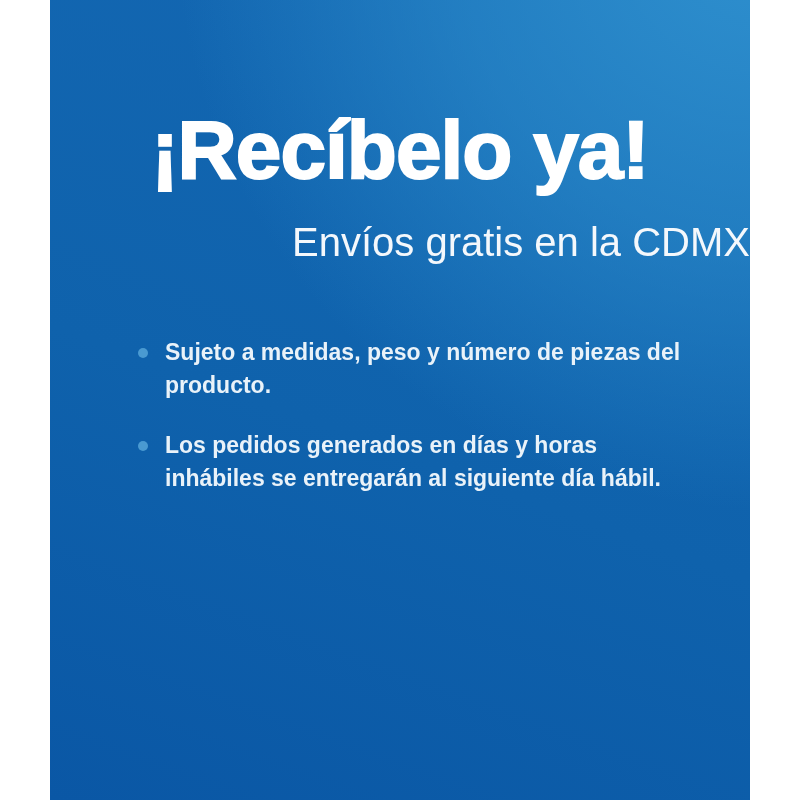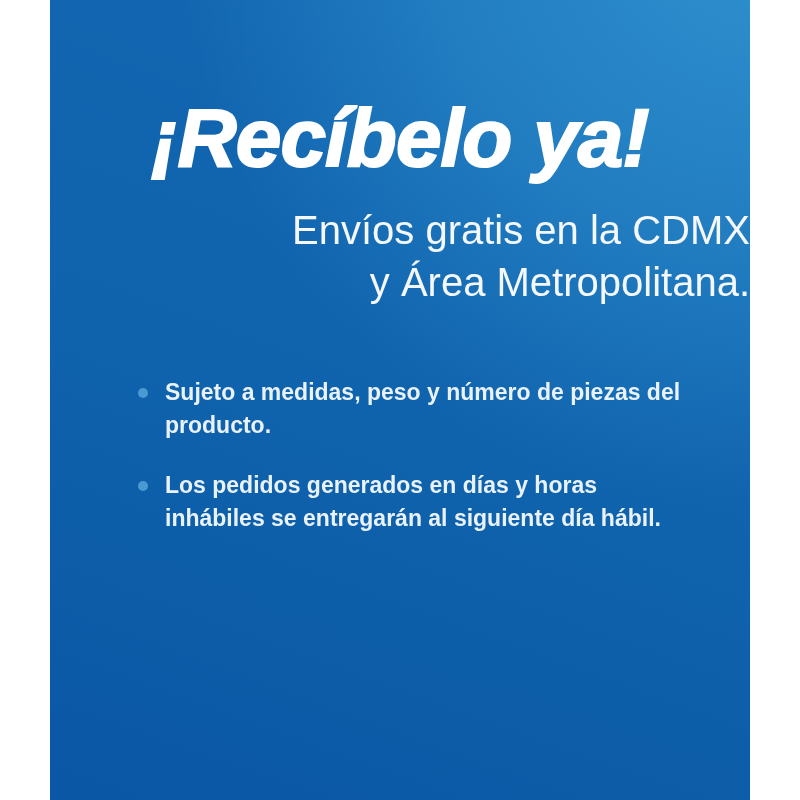--- a/index.html
+++ b/index.html
@@ -23,28 +23,27 @@
     top: 0;
     width: 700px;
     height: 800px;
     background:
       radial-gradient(circle at 102% -10%, #2f91cf 0%, rgba(47,145,207,0.55) 28%, rgba(47,145,207,0) 52%),
       linear-gradient(200deg, #1468b3 0%, #0f62ac 55%, #0a57a5 100%);
     box-sizing: border-box;
     padding-top: 86px;
   }
   .headline {
-    margin: 0;
+    margin: 12px;
     text-align: center;
     color: #ffffff;
     font-size: 82px;
     line-height: 104px;
     font-weight: 900;
     letter-spacing: -1px;
-    font-style: italic;
     -webkit-text-stroke: 2px #ffffff;
   }
   .subtitle {
     margin: 14px 0 0 0;
     text-align: right;
     color: #f4f8fc;
     font-size: 40px;
     line-height: 52px;
     font-weight: 300;
   }
@@ -73,21 +72,21 @@
   }
 </style>
 </head>
 <body>
 
 <div class="page">
   <div class="banner-panel">
 
     <h1 class="headline">¡Recíbelo ya!</h1>
 
-    <p class="subtitle"><span>Envíos gratis en la CDMX</span><br><span>y Área Metropolitana.</span></p>
+    <p class="subtitle"><span>Envíos gratis en la CDMX</span><br></p>
 
     <ul class="bullet-list">
       <li class="bullet-item">
         <span class="bullet-dot"></span>
         <span>Sujeto a medidas, peso y número de piezas del producto.</span>
       </li>
       <li class="bullet-item">
         <span class="bullet-dot"></span>
         <span>Los pedidos generados en días y horas inhábiles se entregarán al siguiente día hábil.</span>
       </li>

